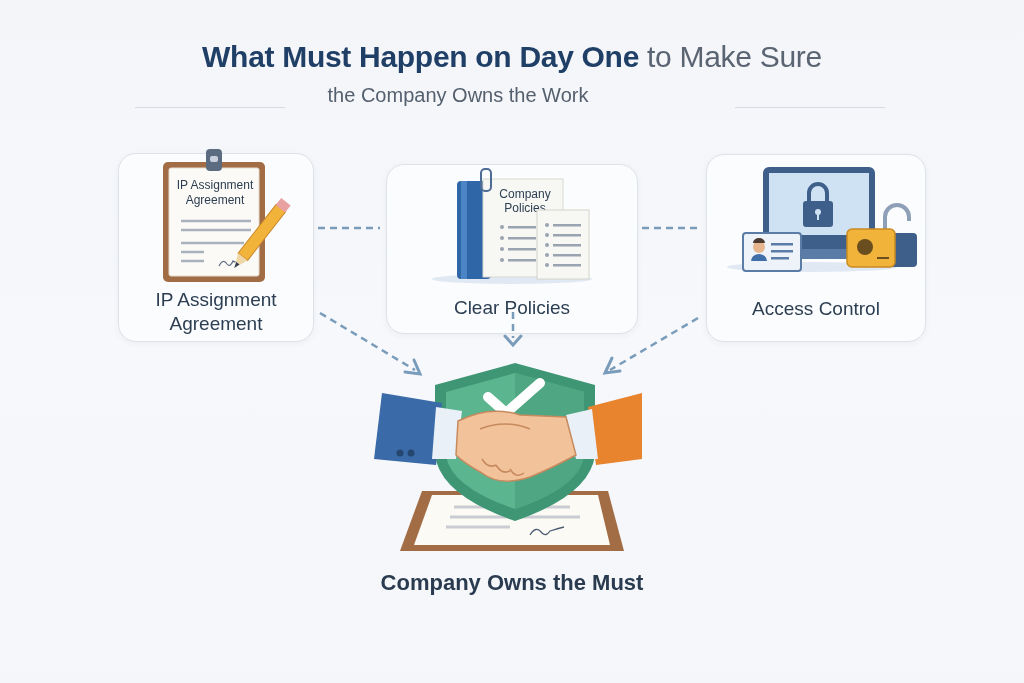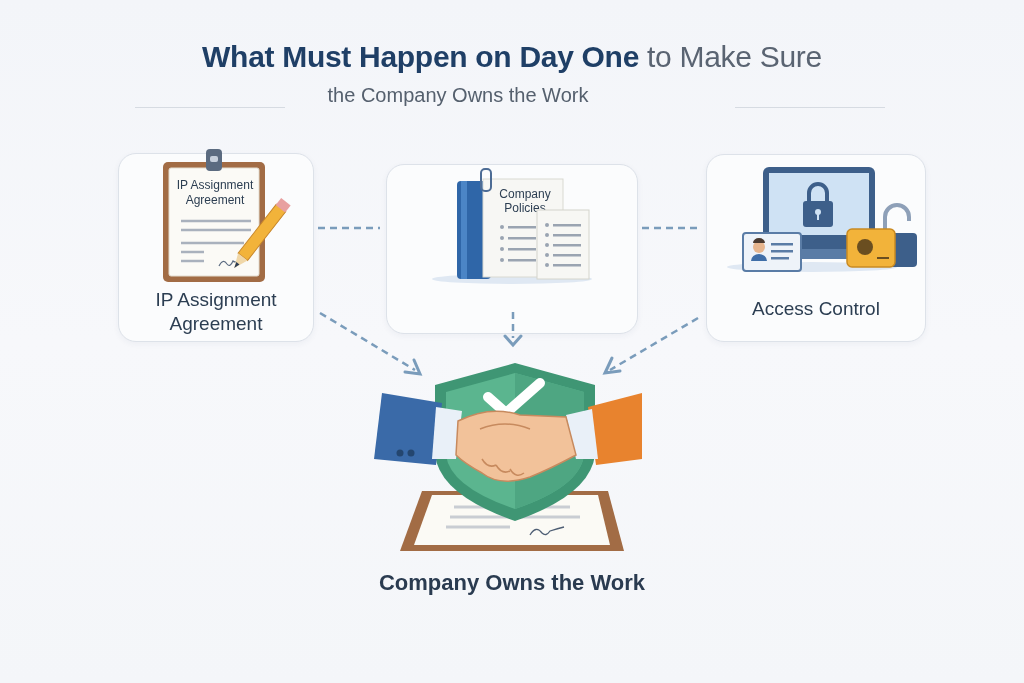--- a/index.html
+++ b/index.html
@@ -95,20 +95,21 @@
       <circle cx="160" cy="70" r="2"></circle>
         <rect x="166" y="69" width="28" height="2.5"></rect>
       <circle cx="160" cy="80" r="2"></circle>
         <rect x="166" y="79" width="28" height="2.5"></rect>
       <circle cx="160" cy="90" r="2"></circle>
         <rect x="166" y="89" width="28" height="2.5"></rect>
       <circle cx="160" cy="100" r="2"></circle>
         <rect x="166" y="99" width="28" height="2.5"></rect>
     </g>
   </svg>
+  <div class="card-label" style="top:132px;">Clear Policies</div>
 </div>
 
 <div class="card" style="left:706px;top:154px;width:218px;height:186px;">
   <svg width="218" height="186" style="left:0;top:0">
     <ellipse cx="105" cy="112" rx="85" ry="5" fill="#dfe8f3"></ellipse>
     <rect x="56" y="12" width="112" height="82" rx="6" fill="#3d5f8a"></rect>
     <rect x="62" y="18" width="100" height="62" fill="#cfe2f4"></rect>
     <rect x="96" y="46" width="30" height="26" rx="3" fill="#3d5f8a"></rect>
     <path d="M102 46 v-8 a9 9 0 0 1 18 0 v8" fill="none" stroke="#3d5f8a" stroke-width="4"></path>
     <circle cx="111" cy="57" r="3" fill="#cfe2f4"></circle>
@@ -165,13 +166,13 @@
   <polygon points="66,52 92,56 86,104 62,104" fill="#e9f0f8"></polygon>
 
   <polygon points="218,52 272,38 272,104 226,110" fill="#e8832e"></polygon>
   <polygon points="196,60 222,54 228,104 206,104" fill="#e9f0f8"></polygon>
 
   <path d="M88 66 Q120 50 150 60 L196 62 L206 100 Q180 114 160 122 Q130 132 112 118 Q94 108 86 100 Z" fill="#f2c29a" stroke="#c78a5e" stroke-width="1.5"></path>
   <path d="M110 74 Q135 64 160 74" fill="none" stroke="#c78a5e" stroke-width="1.5"></path>
   <path d="M112 104 q6 10 14 6 M126 110 q6 10 14 6 M140 114 q6 10 14 4" fill="none" stroke="#c78a5e" stroke-width="1.5"></path>
 </svg>
 
-<div class="bottom-label">Company Owns the Work</div>
+<div class="bottom-label">Company Owns the Must</div>
 
 </body></html>

